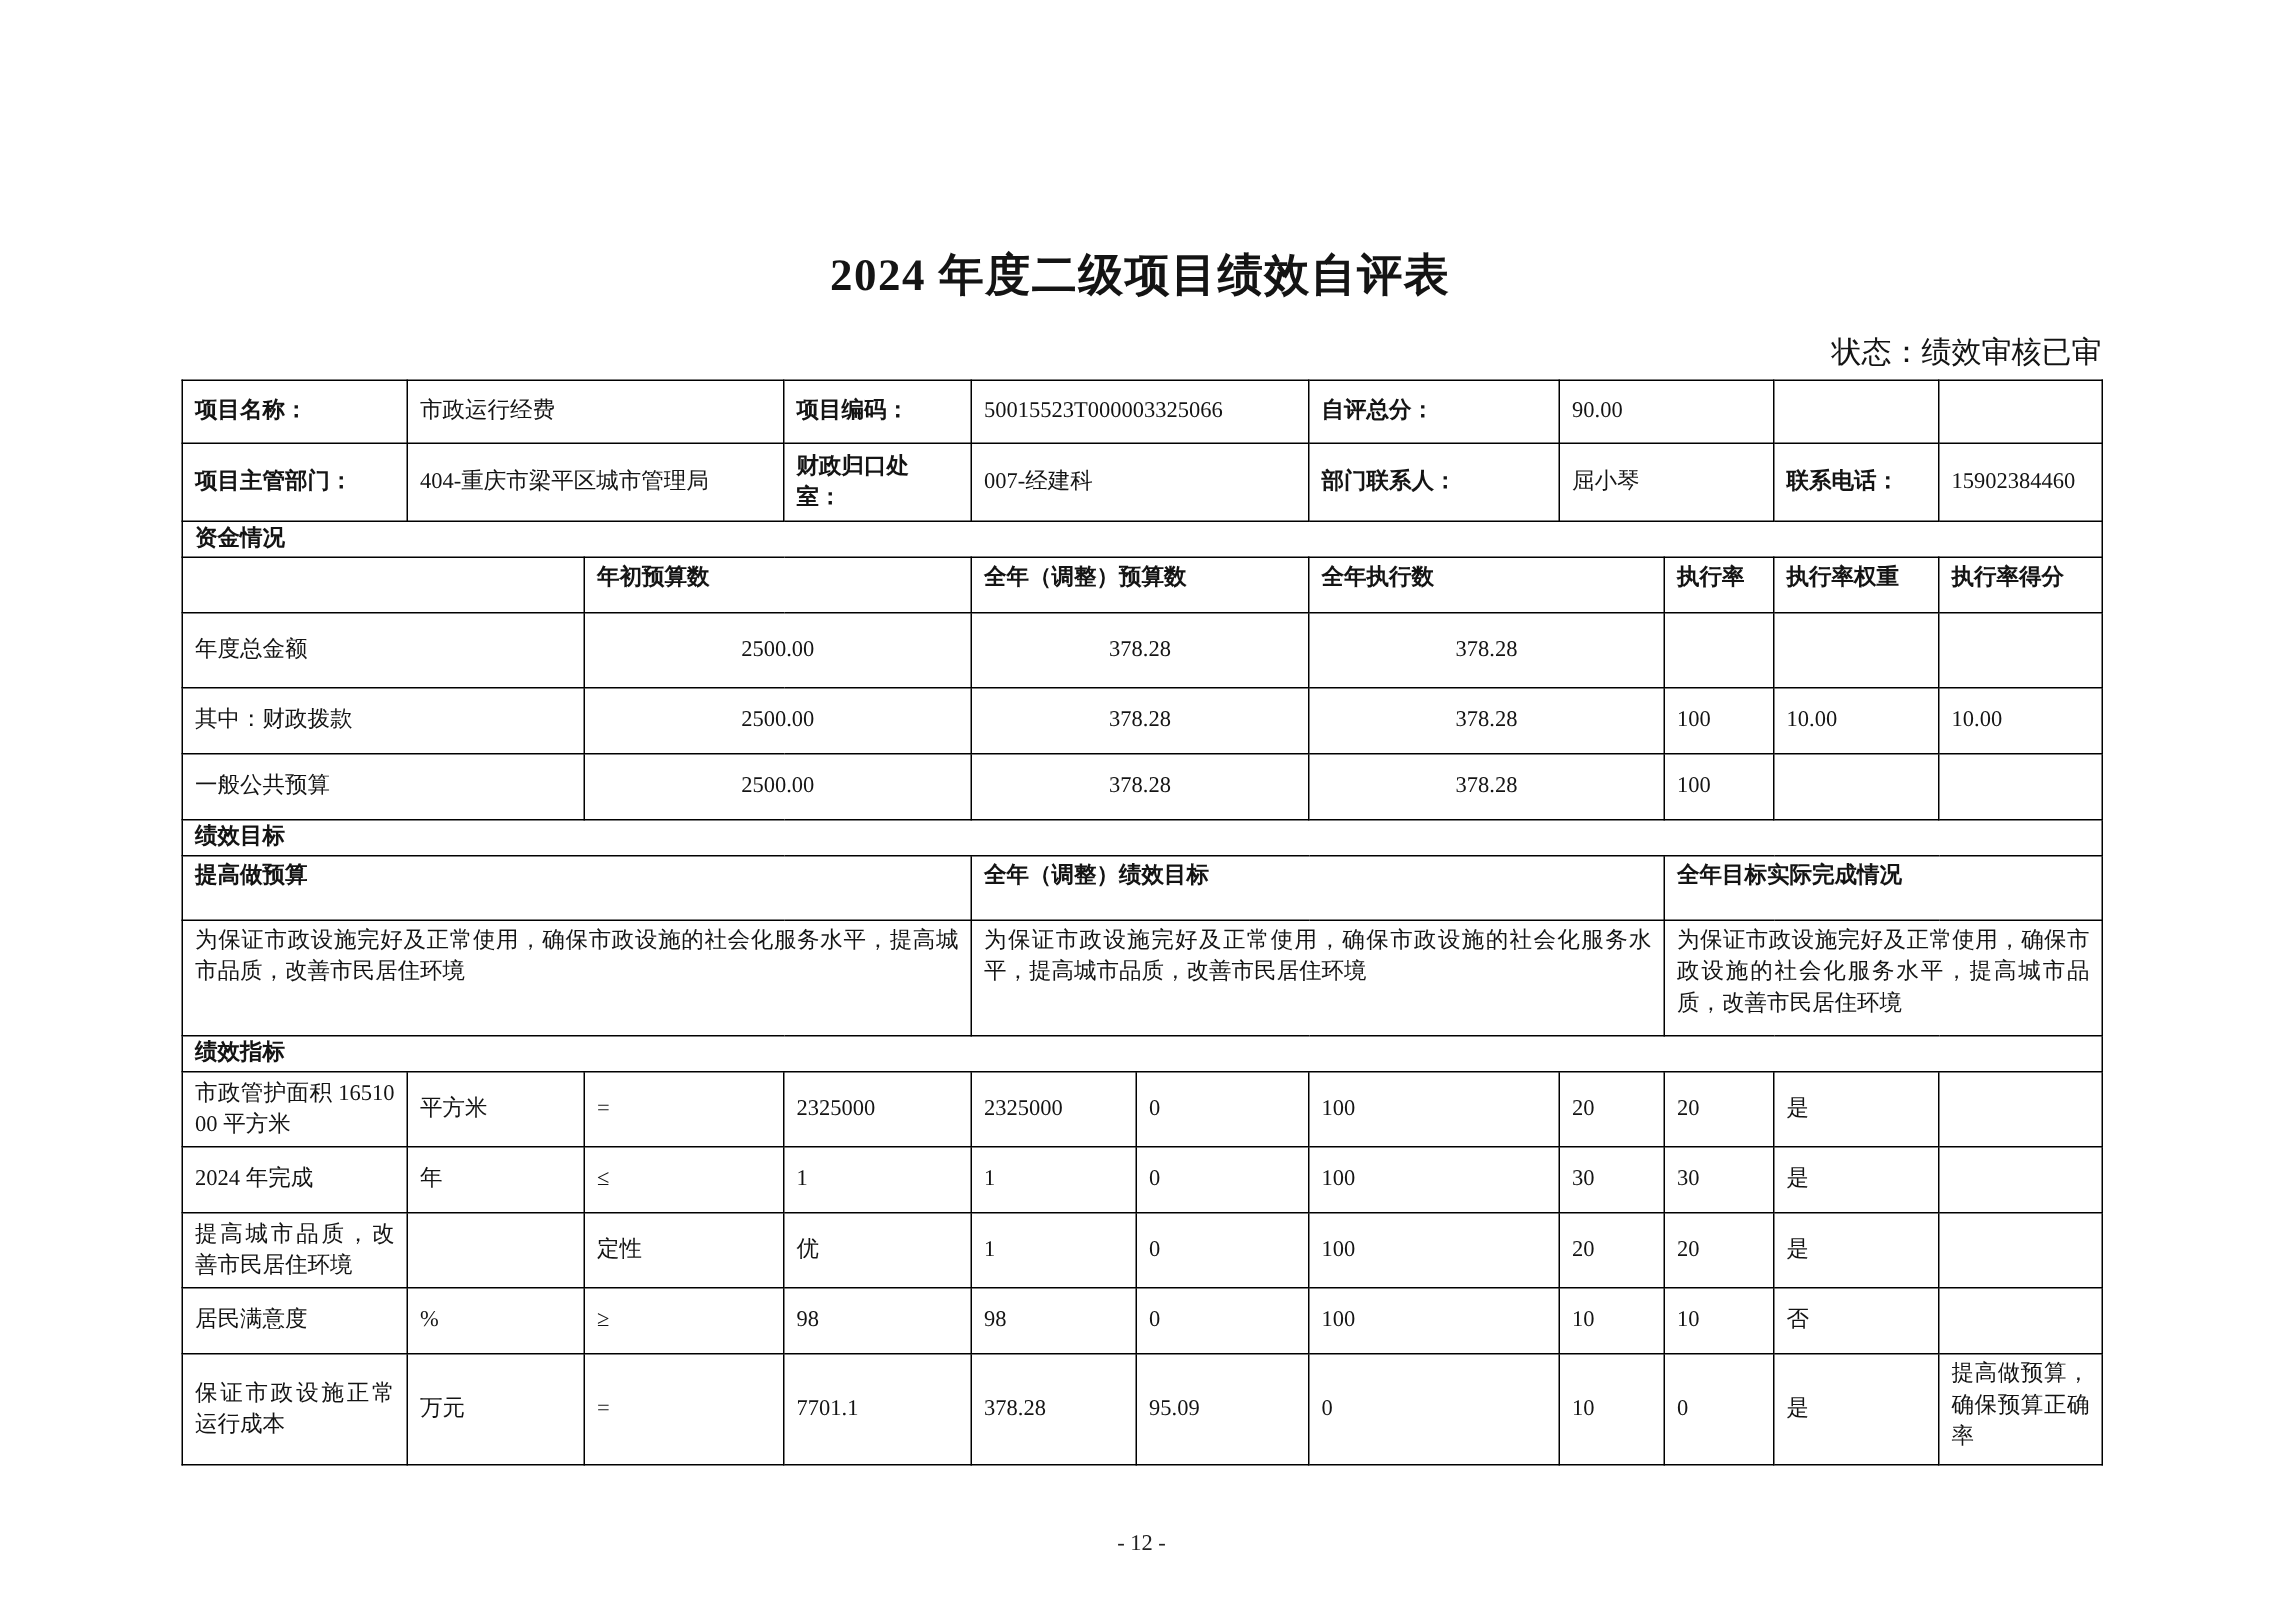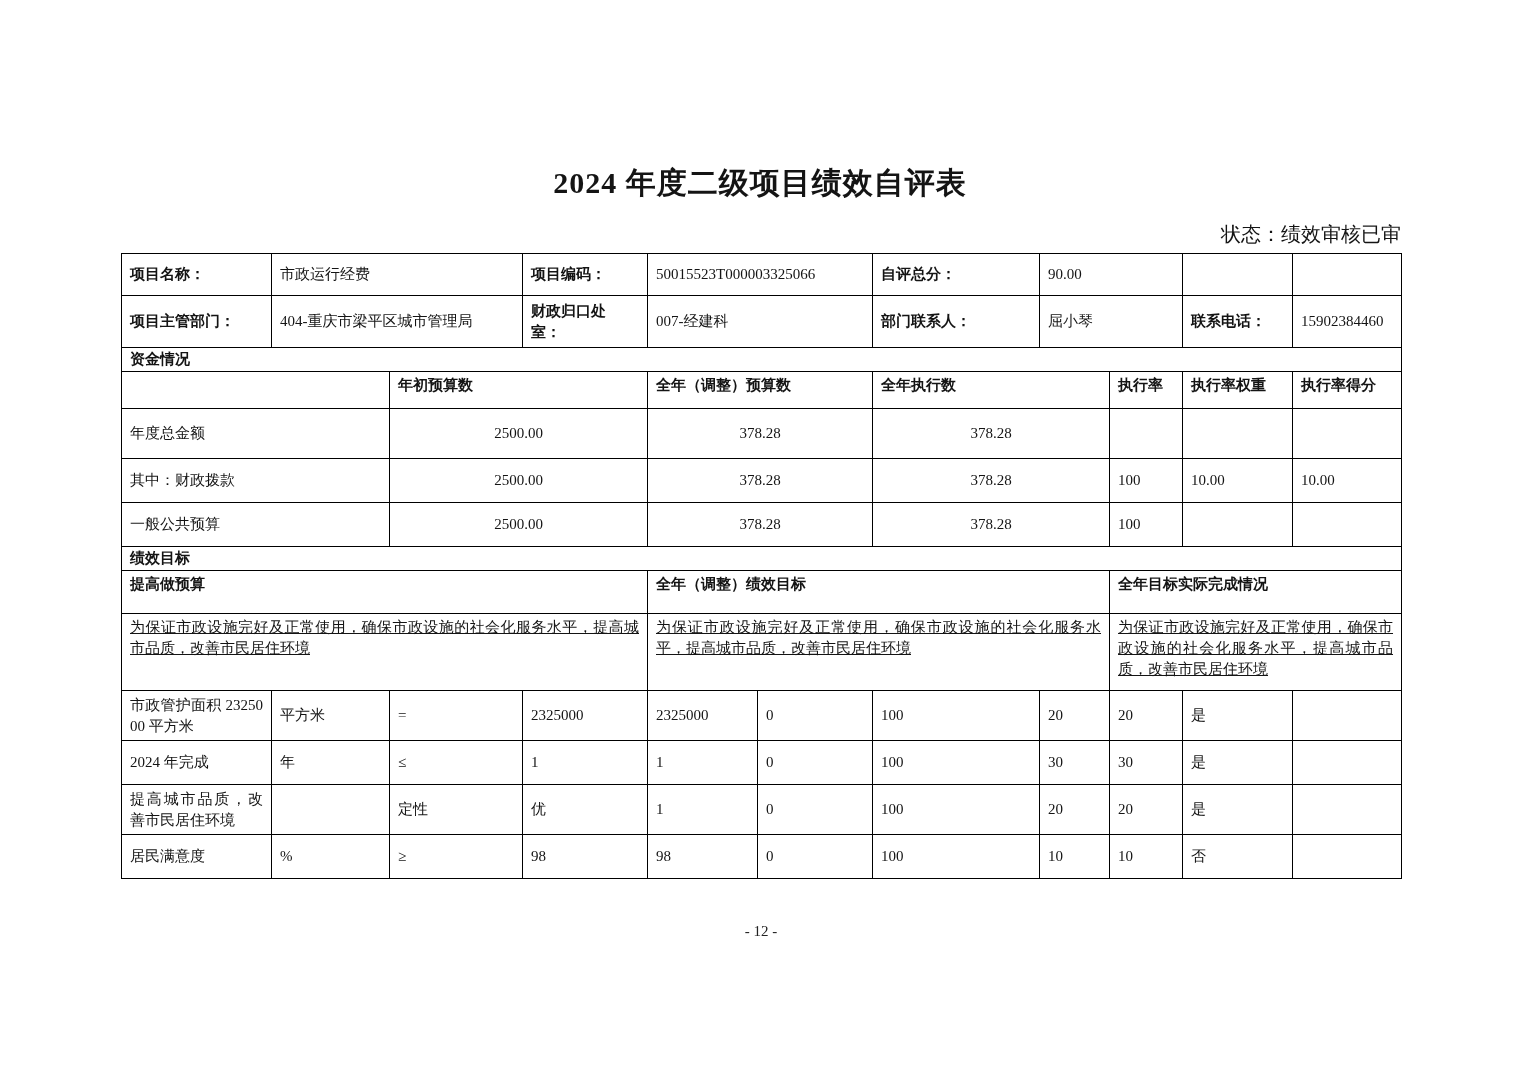--- a/index.html
+++ b/index.html
@@ -35,21 +35,21 @@
   .pr28{padding-right:28px !important;}
   .pr14{padding-right:14px !important;}
   tr.band td{font-weight:700;height:20px;padding:1px 8px;}
   tr.h30 td{height:30px;}
   tr.h35 td{height:35px;}
   tr.h36 td{height:36px;}
   tr.h37 td{height:37px;}
   tr.h43 td{height:43px;}
   tr.h45 td{height:45px;}
   tr.h67 td{height:67px;}
-  tr.h70 td{height:70px;text-decoration:underline;}
+  tr.h70 td{height:70px;}
   .footer{
     text-align:center;font-size:15px;margin-top:44px;color:#222;
   }
 </style>
 </head>
 <body>
 
 <div class="page">
   <h1 class="title">2024 年度二级项目绩效自评表</h1>
 
@@ -147,24 +147,27 @@
         <td colspan="4" class="b top">全年（调整）绩效目标</td>
         <td colspan="3" class="b top">全年目标实际完成情况</td>
       </tr>
 
       <tr class="h70">
         <td colspan="4" class="top just">为保证市政设施完好及正常使用，确保市政设施的社会化服务水平，提高城市品质，改善市民居住环境</td>
         <td colspan="4" class="top just">为保证市政设施完好及正常使用，确保市政设施的社会化服务水平，提高城市品质，改善市民居住环境</td>
         <td colspan="3" class="top just">为保证市政设施完好及正常使用，确保市政设施的社会化服务水平，提高城市品质，改善市民居住环境</td>
       </tr>
 
+      <tr class="band">
+        <td colspan="11">绩效指标</td>
+      </tr>
 
 
       <tr class="h43">
-        <td class="just">市政管护面积 2325000 平方米</td>
+        <td class="just">市政管护面积 1651000 平方米</td>
         <td>平方米</td>
         <td>=</td>
         <td>2325000</td>
         <td>2325000</td>
         <td>0</td>
         <td>100</td>
         <td>20</td>
         <td>20</td>
         <td>是</td>
         <td></td>
@@ -205,18 +208,31 @@
         <td>98</td>
         <td>98</td>
         <td>0</td>
         <td>100</td>
         <td>10</td>
         <td>10</td>
         <td>否</td>
         <td></td>
       </tr>
 
+      <tr class="h67">
+        <td class="just">保证市政设施正常运行成本</td>
+        <td>万元</td>
+        <td>=</td>
+        <td>7701.1</td>
+        <td>378.28</td>
+        <td>95.09</td>
+        <td>0</td>
+        <td>10</td>
+        <td>0</td>
+        <td>是</td>
+        <td class="top just">提高做预算，确保预算正确率</td>
+      </tr>
     </tbody>
       </table>
 
     <div class="footer">- 12 -</div>
   </div>
 </div>
 
 </body></html>

